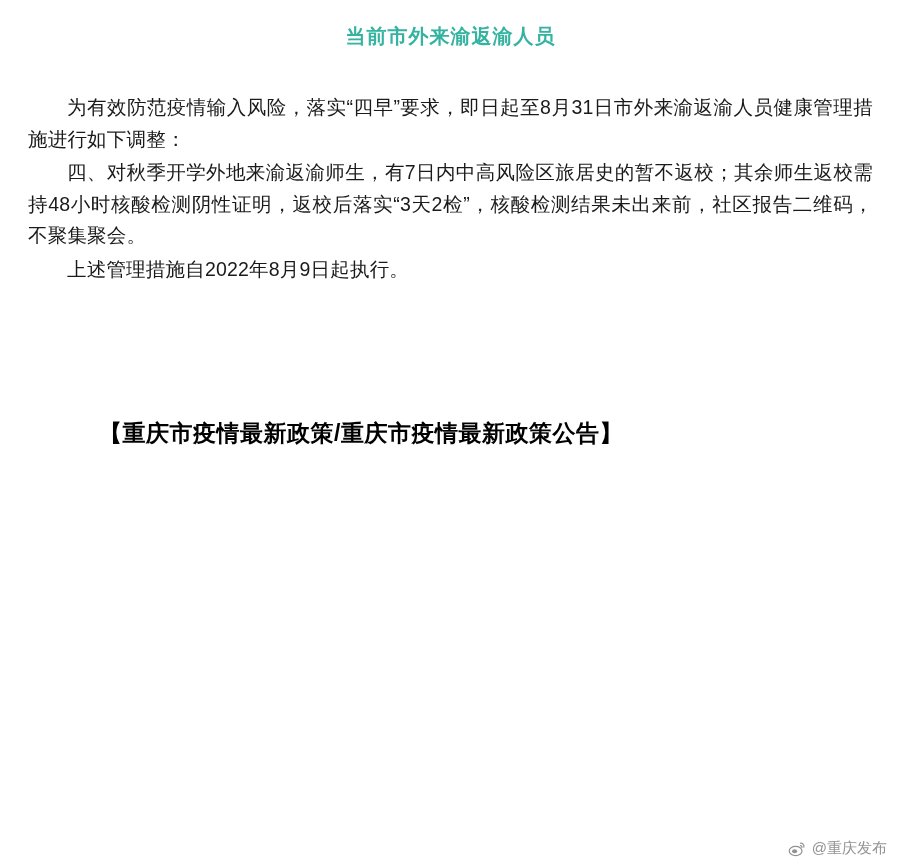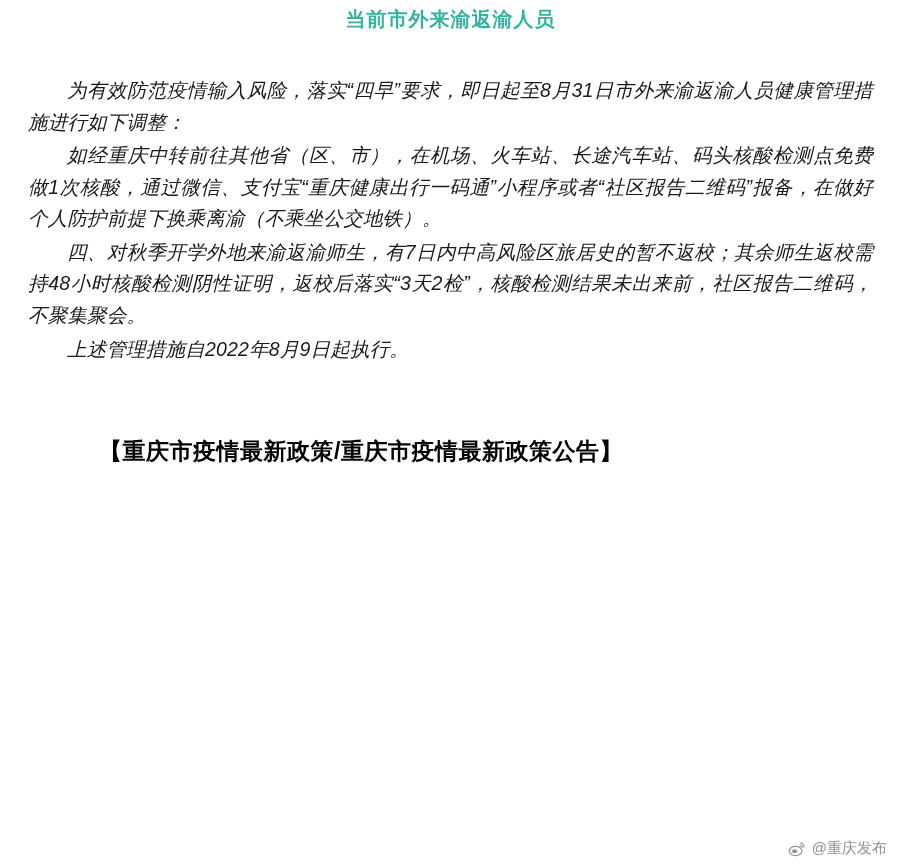--- a/index.html
+++ b/index.html
@@ -21,43 +21,42 @@
     background: #ffffff;
   }
   .headline {
     text-align: center;
     color: #34b3a0;
     font-size: 20px;
     font-weight: bold;
     letter-spacing: 1px;
     line-height: 1.2;
   }
-  .headline-1 { padding-top: 7px; }
+  .headline-1 { padding-top: 24px; }
   .headline-2 { padding-top: 26px; }
 
   .body-text {
     margin: 0;
     padding: 44px 28px 0 28px;
     color: #1a1a1a;
     font-size: 19.5px;
     line-height: 1.62;
     text-align: justify;
     letter-spacing: 0.2px;
   }
   .para {
     margin: 0 0 2px 0;
     text-indent: 2em;
-    font-style: italic;
   }
 
   
   .overlay-banner {
     position: absolute;
     left: 0;
-    top: 420px;
+    top: 402px;
     width: 722px;
     height: 62px;
     background: rgba(255,255,255,0.72);
     display: flex;
     align-items: center;
     justify-content: center;
     pointer-events: none;
   }
   .overlay-banner .overlay-text {
     color: #000000;
@@ -88,21 +87,20 @@
 </style>
 </head>
 <body>
 
 <div class="page">
 
   <div class="headline headline-1">当前市外来渝返渝人员</div>
 
   <div class="body-text">
     <p class="para">为有效防范疫情输入风险，落实“四早”要求，即日起至8月31日市外来渝返渝人员健康管理措施进行如下调整：</p>
-    <p class="para">如经重庆中转前往其他省（区、市），在机场、火车站、长途汽车站、码头核酸检测点免费做1次核酸，通过微信、支付宝“重庆健康出行一码通”小程序或者“社区报告二维码”报备，在做好个人防护前提下换乘离渝（不乘坐公交地铁）。</p>
     <p class="para">四、对秋季开学外地来渝返渝师生，有7日内中高风险区旅居史的暂不返校；其余师生返校需持48小时核酸检测阴性证明，返校后落实“3天2检”，核酸检测结果未出来前，社区报告二维码，不聚集聚会。</p>
     <p class="para">上述管理措施自2022年8月9日起执行。</p>
   </div>
 
   <div class="overlay-banner">
     <span class="overlay-text">【重庆市疫情最新政策/重庆市疫情最新政策公告】</span>
   </div>
 
   <div class="footer-watermark">
     <span class="weibo-icon">

